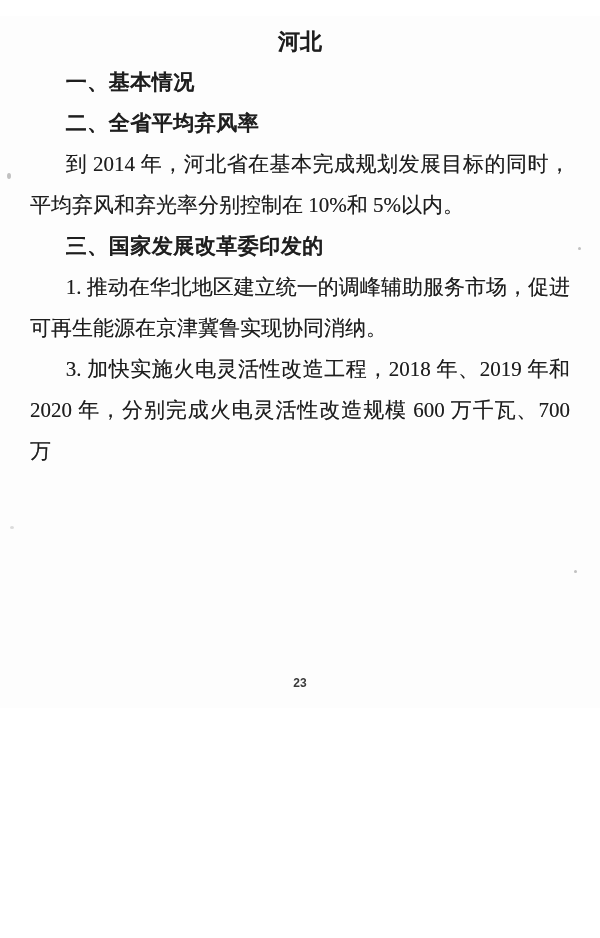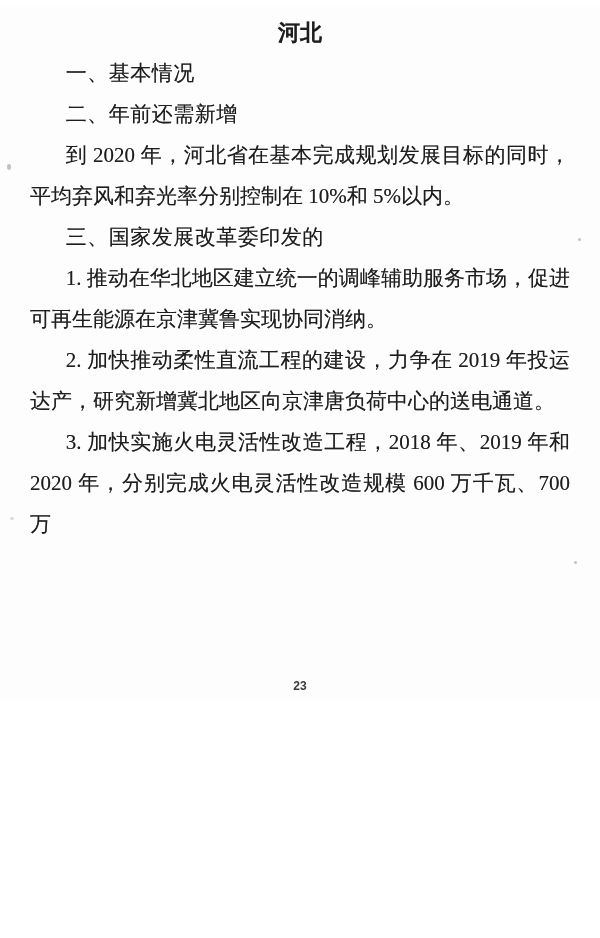--- a/index.html
+++ b/index.html
@@ -4,21 +4,21 @@
 <style>
   html, body {
     margin: 0;
     padding: 0;
     background: #ffffff;
   }
   .doc-page {
     position: relative;
     width: 600px;
     height: 692px;
-    margin: 7px auto;
+    margin: 16px auto;
     background: #fdfdfd;
     overflow: hidden;
     font-family: "Liberation Serif", "DejaVu Serif", serif;
     color: #1e1e1e;
   }
   .content {
     padding: 5px 30px 0 30px;
     font-size: 21px;
     line-height: 41px;
     text-align: justify;
@@ -29,26 +29,26 @@
     text-align: center;
     font-size: 22px;
     font-weight: bold;
     line-height: 41px;
   }
   .content p {
     margin: 0;
     text-indent: 1.7em;
   }
   .section-heading {
-    font-weight: normal;
+    font-weight: bold;
     letter-spacing: 0.5px;
   }
   .page-number {
     position: absolute;
-    bottom: 6px;
+    bottom: 18px;
     left: 0;
     width: 100%;
     text-align: center;
     font-family: "Liberation Sans", "DejaVu Sans", sans-serif;
     font-size: 12px;
     font-weight: bold;
     color: #3a3a3a;
     text-shadow: none;
   }
   
@@ -68,29 +68,28 @@
 
 <div class="doc-page">
   <div class="content">
 
     <h1 class="doc-title">河北</h1>
 
     <p class="section-heading">一、基本情况</p>
 
 
 
-    <p class="section-heading">二、年前还需新增</p>
+    <p class="section-heading">二、全省平均弃风率</p>
 
-    <p>到 2020 年，河北省在基本完成规划发展目标的同时，平均弃风和弃光率分别控制在 10%和 5%以内。</p>
+    <p>到 2014 年，河北省在基本完成规划发展目标的同时，平均弃风和弃光率分别控制在 10%和 5%以内。</p>
 
     <p class="section-heading">三、国家发展改革委印发的</p>
 
     <p>1. 推动在华北地区建立统一的调峰辅助服务市场，促进可再生能源在京津冀鲁实现协同消纳。</p>
 
-    <p>2. 加快推动柔性直流工程的建设，力争在 2019 年投运达产，研究新增冀北地区向京津唐负荷中心的送电通道。</p>
 
     <p>3. 加快实施火电灵活性改造工程，2018 年、2019 年和 2020 年，分别完成火电灵活性改造规模 600 万千瓦、700 万</p>
 
   </div>
 
   <div class="speck speck-1"></div>
   <div class="speck speck-2"></div>
   <div class="speck speck-3"></div>
   <div class="speck speck-4"></div>
 

